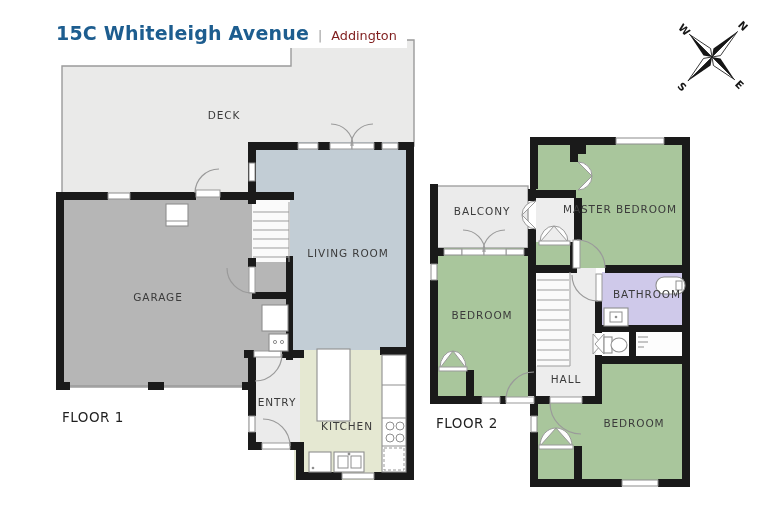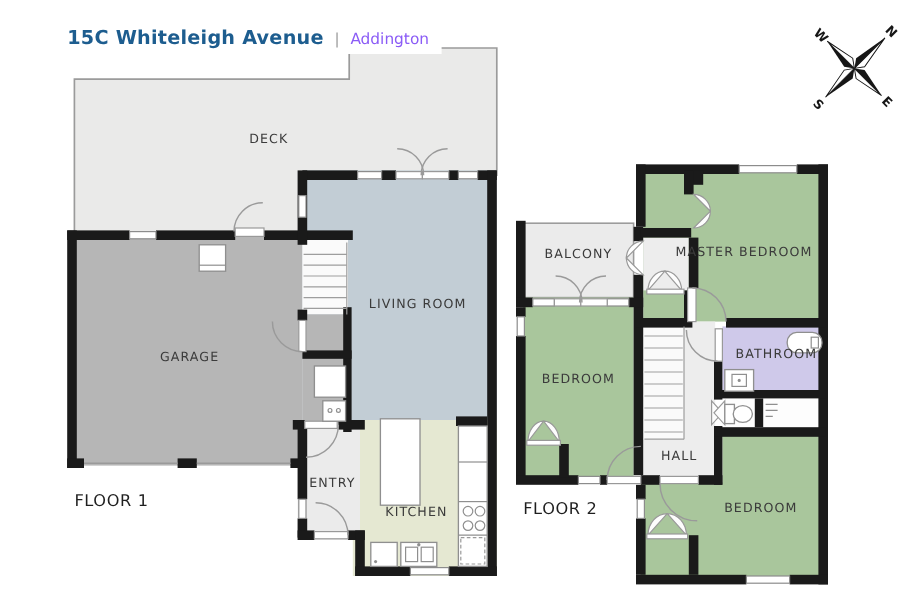--- a/index.html
+++ b/index.html
@@ -1,21 +1,21 @@
 <!DOCTYPE html>
 <html style="--c-wall: #1a1a1a; --c-accent: #1d5d8f; --c-deck: #eaeae9; --c-garage: #b6b6b6; --c-living: #c2cdd5; --c-kitchen: #e5e8d2; --c-entry: #ebebeb; --c-bedroom: #a9c69c; --c-bathroom: #cfc9ea; --c-hall: #ededed;"><head>
 <meta charset="utf-8">
 <style>
   html,body{margin:0;padding:0;background:#fff;}
   body{width:768px;height:512px;position:relative;font-family:"DejaVu Sans","Liberation Sans",sans-serif;overflow:hidden;}
   #plan{position:absolute;left:0;top:0;}
   #titlebar{position:absolute;left:56px;top:20px;display:flex;align-items:baseline;gap:9px;background:#fff;padding:2px 10px 4px 0;z-index:5;}
-  .addr{font-size:16px;font-weight:bold;color:var(--c-accent,#1d5d8f);letter-spacing:.2px;}
+  .addr{font-size:19px;font-weight:bold;color:var(--c-accent,#1d5d8f);letter-spacing:.2px;}
   .sep{font-size:12.5px;color:#9a9a9a;}
-  .suburb{font-size:12.8px;color:#8b5cf6;}
+  .suburb{font-size:12.8px;color:#7f1d1d;}
   .wall{fill:var(--c-wall,#1a1a1a);}
   .win{fill:#fff;stroke:#8c8c8c;stroke-width:1;}
   .leaf{fill:#fff;stroke:#999;stroke-width:1;}
   .arc{fill:none;stroke:#9a9a9a;stroke-width:1.2;}
   .petal{fill:#fdfdfd;stroke:#9a9a9a;stroke-width:1;}
   .fix{fill:#fff;stroke:#8f8f8f;stroke-width:1.1;}
   .fixline{stroke:#8f8f8f;stroke-width:1;fill:none;}
   .tread{stroke:#9d9d9d;stroke-width:1;}
   .thin{stroke:#9a9a9a;stroke-width:1.3;fill:none;}
   .room-label{font-size:10.5px;letter-spacing:.9px;fill:#3b3b3b;text-anchor:middle;}

